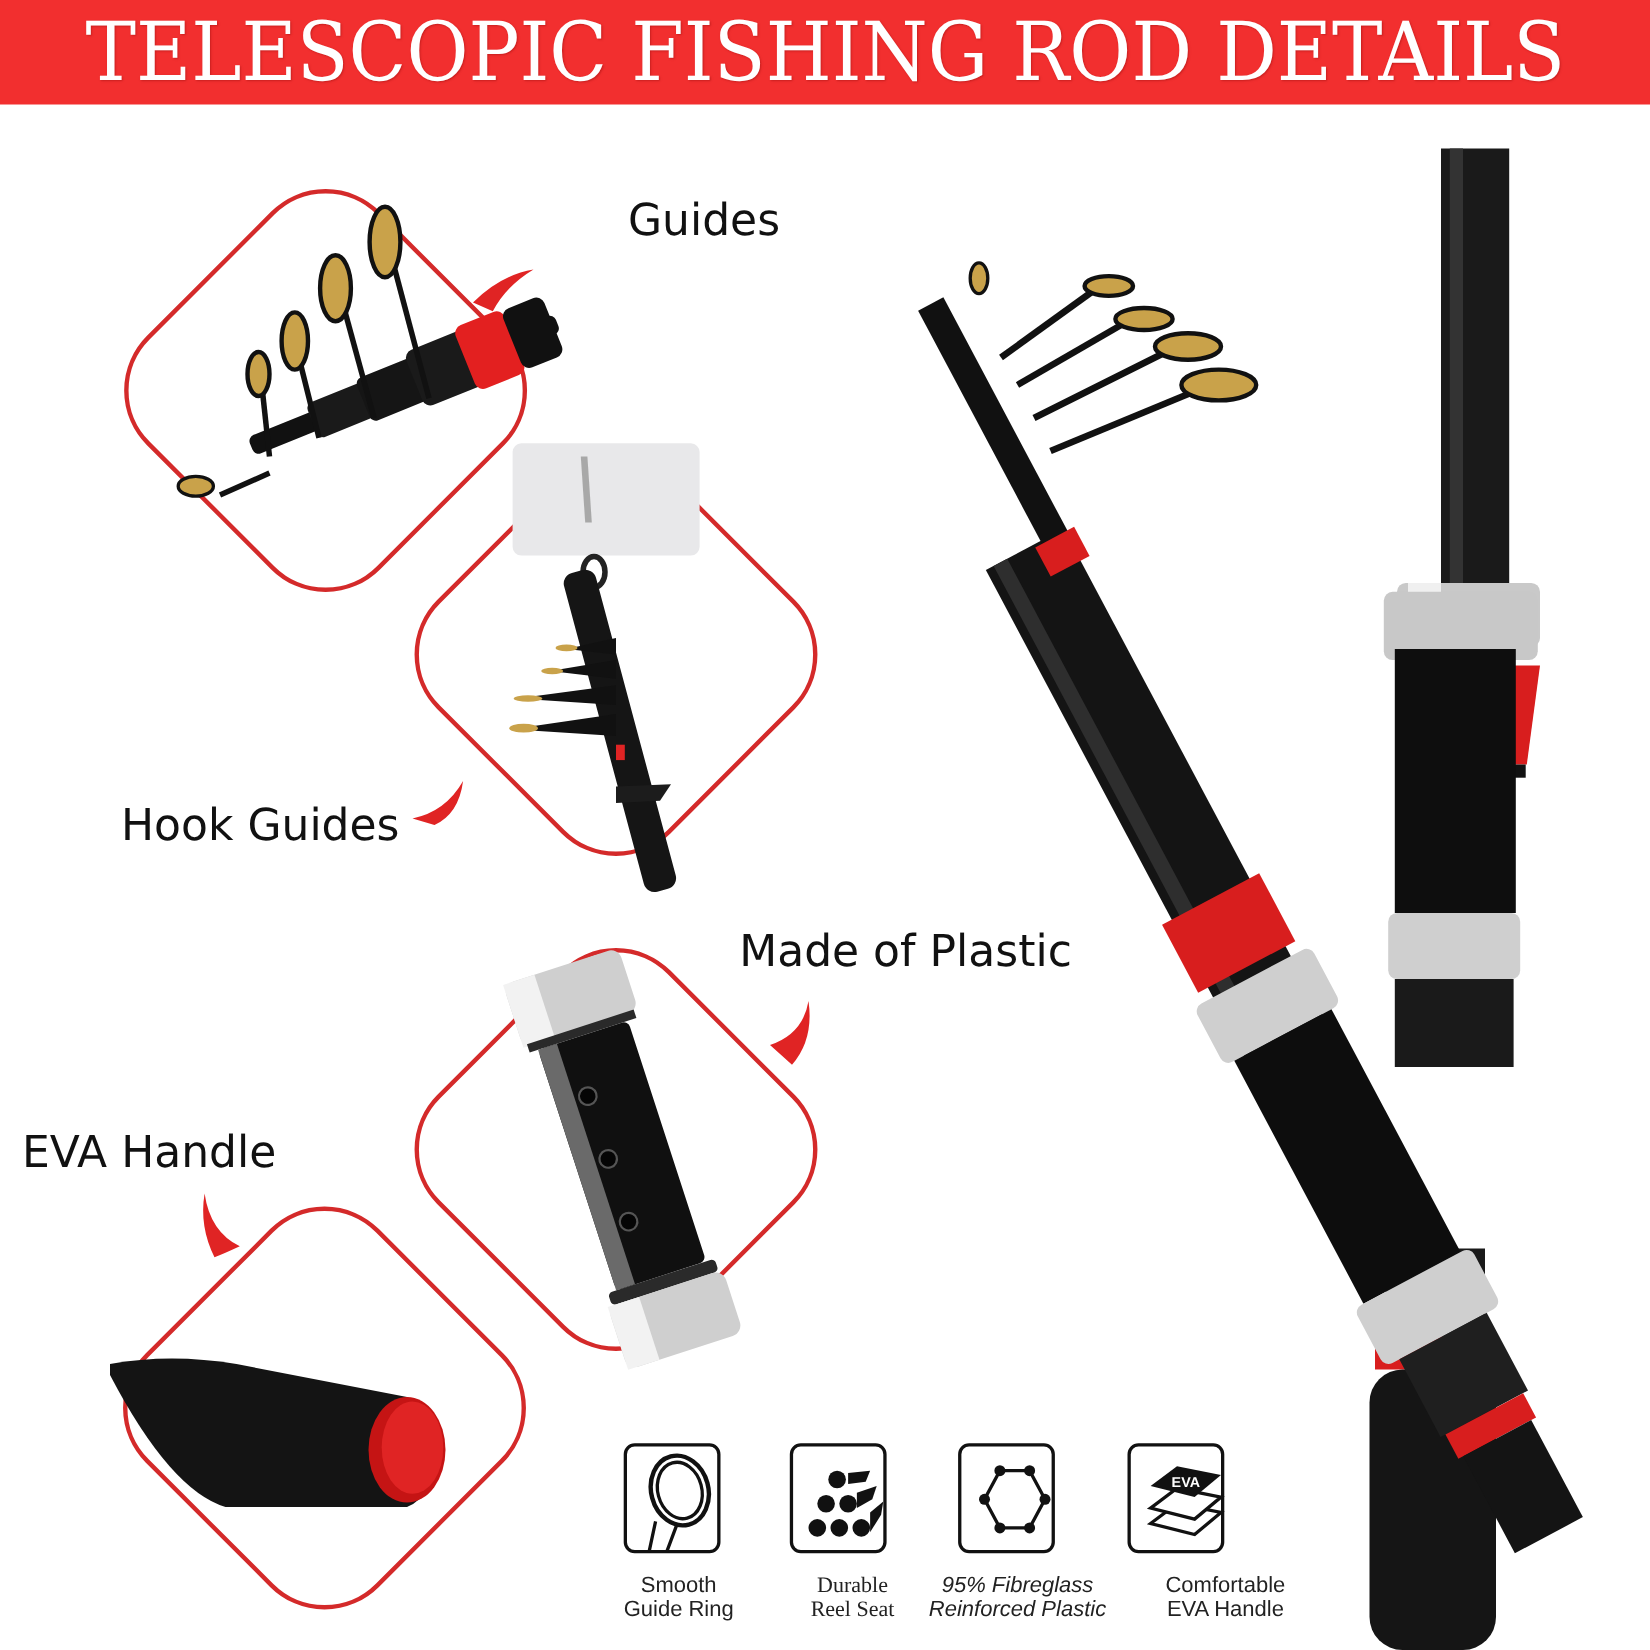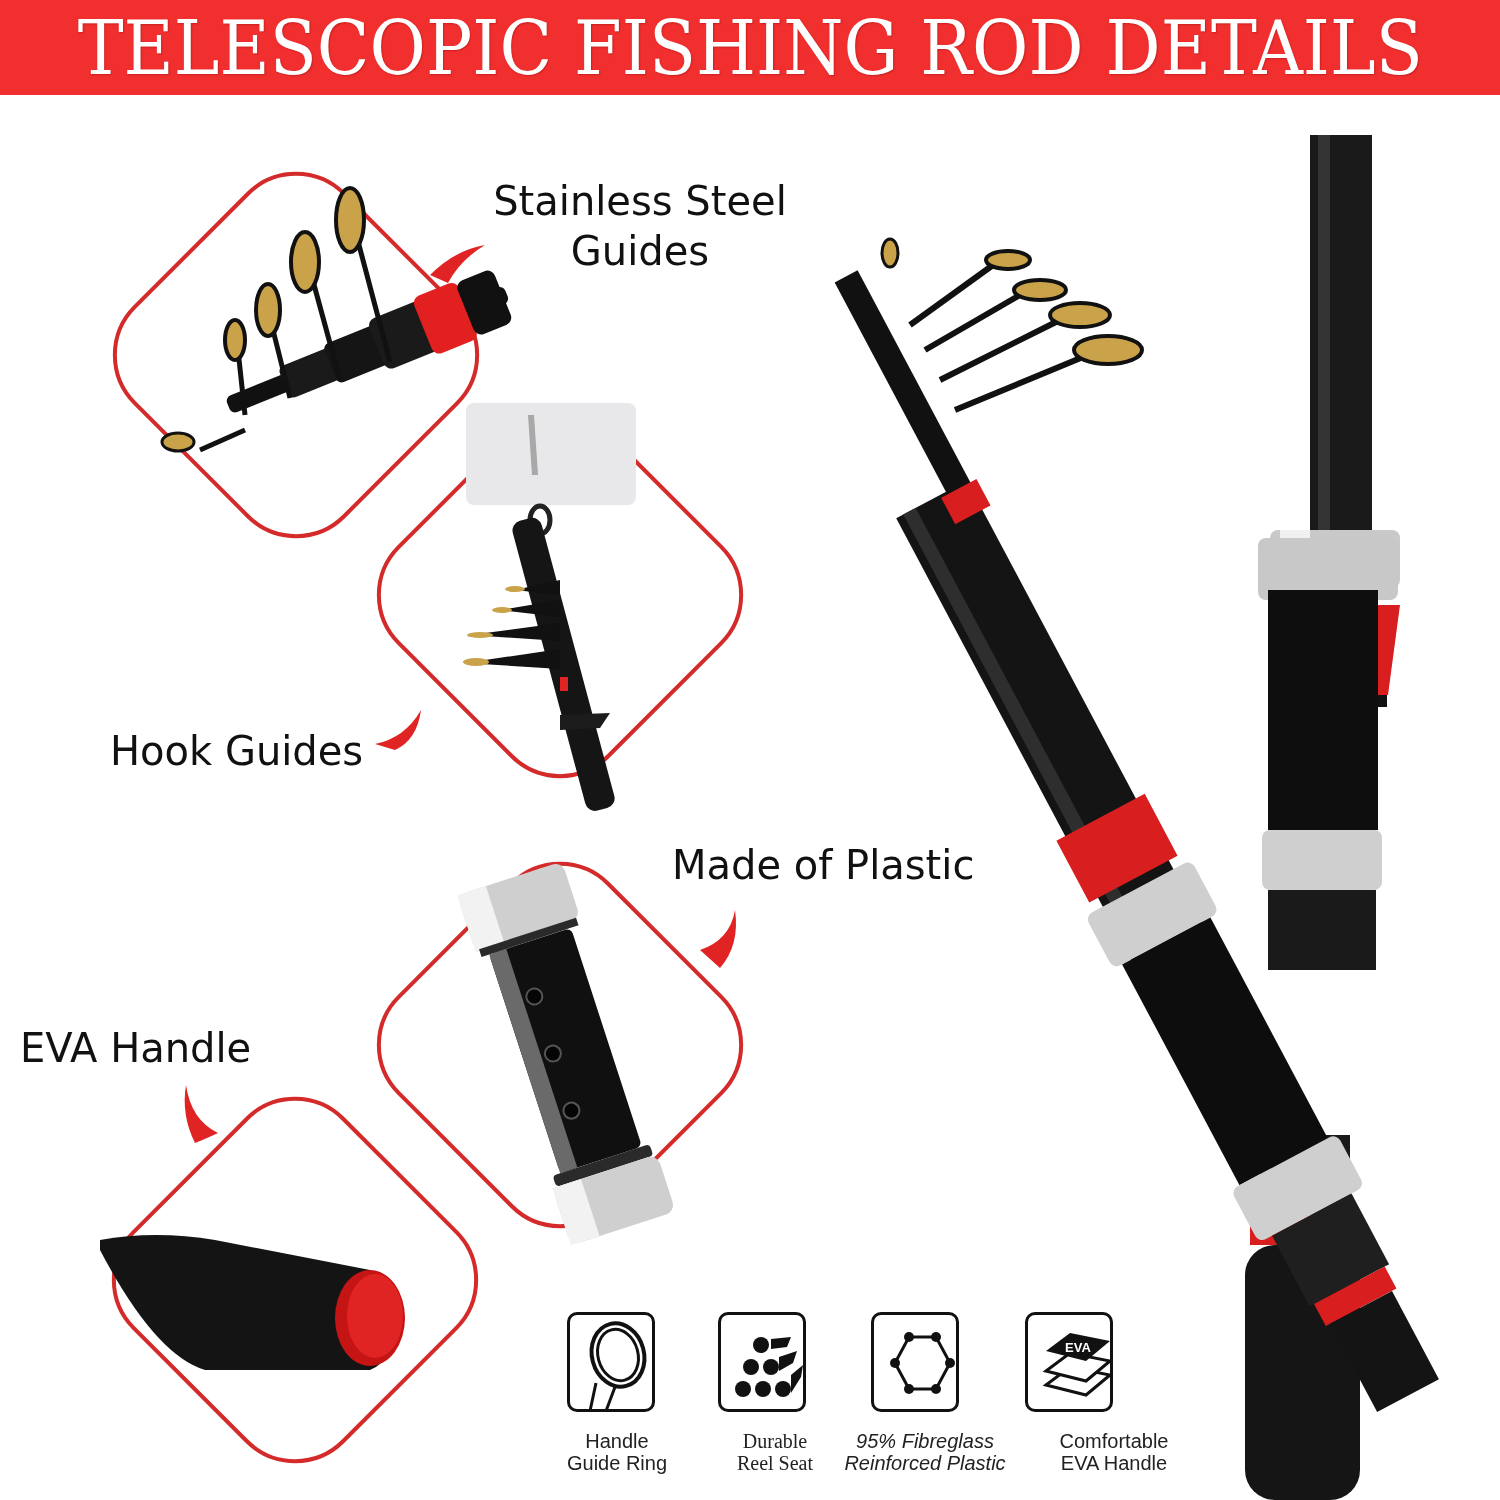--- a/index.html
+++ b/index.html
@@ -46,21 +46,20 @@
   </g>
   <g>
     <ellipse cx="28" cy="252" rx="16" ry="9" fill="#c9a24a" stroke="#111" stroke-width="3"></ellipse>
     <ellipse cx="85" cy="150" rx="10" ry="20" fill="#c9a24a" stroke="#111" stroke-width="4"></ellipse>
     <ellipse cx="118" cy="120" rx="12" ry="26" fill="#c9a24a" stroke="#111" stroke-width="4"></ellipse>
     <ellipse cx="155" cy="72" rx="14" ry="30" fill="#c9a24a" stroke="#111" stroke-width="4"></ellipse>
     <ellipse cx="200" cy="30" rx="14" ry="32" fill="#c9a24a" stroke="#111" stroke-width="4"></ellipse>
   </g>
 </svg>
 <div class="label center" style="left:480px; top:176px; width:320px;">
-  <div>Stainless Steel</div>
   <div>Guides</div>
 </div>
 
 <div class="diamond" style="left:410px; top:445px; width:300px; height:300px;"></div>
 <svg style="left:375px;top:710px" width="50" height="40">
     <path d="M0 34 Q30 28 46 0 Q42 30 20 40 Z" fill="#e02424"></path>
   </svg>
 <svg class="photo" style="left:460px;top:395px" width="200" height="410">
   <rect x="6" y="8" width="170" height="102" rx="8" fill="#e8e8ea"></rect>
   <path d="M68 20 L72 80 L78 80 L74 20 Z" fill="#a8a8a8"></path>
@@ -203,21 +202,21 @@
 <div class="icon-box" style="left:1025px;">
   <svg width="100" height="100">
     <path d="M18 70 L42 52 L82 60 L58 80 Z" fill="#fff" stroke="#111" stroke-width="3"></path>
     <path d="M18 56 L42 38 L82 46 L58 66 Z" fill="#fff" stroke="#111" stroke-width="3"></path>
     <path d="M18 36 L42 18 L82 26 L58 46 Z" fill="#111"></path>
     <text x="50" y="37" font-family="Liberation Sans, sans-serif" font-size="13" font-weight="bold" fill="#fff" text-anchor="middle">EVA</text>
   </svg>
 </div>
 
 <div class="icon-caption" style="left:522px;">
-  <div>Handle</div>
+  <div>Smooth</div>
     <div>Guide Ring</div>
 </div>
 <div class="icon-caption" style="left:680px;font-family:Liberation Serif, serif;">
   <div>Durable</div>
     <div>Reel Seat</div>
 </div>
 <div class="icon-caption" style="left:830px;font-style:italic;">
   <div>95% Fibreglass</div>
     <div>Reinforced Plastic</div>
 </div>

